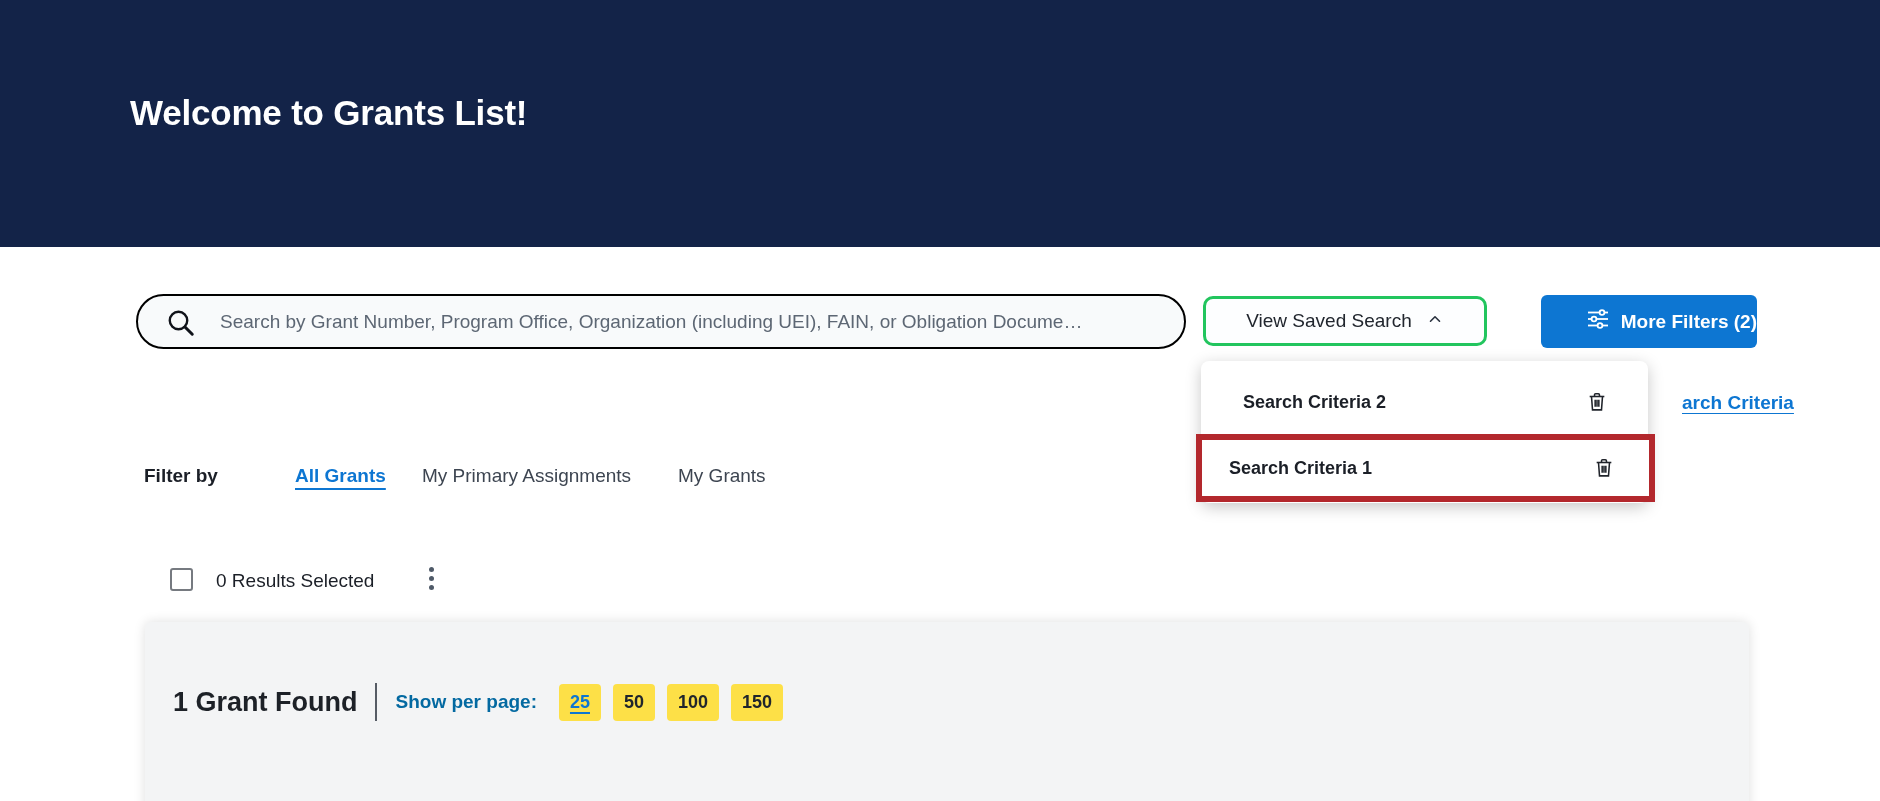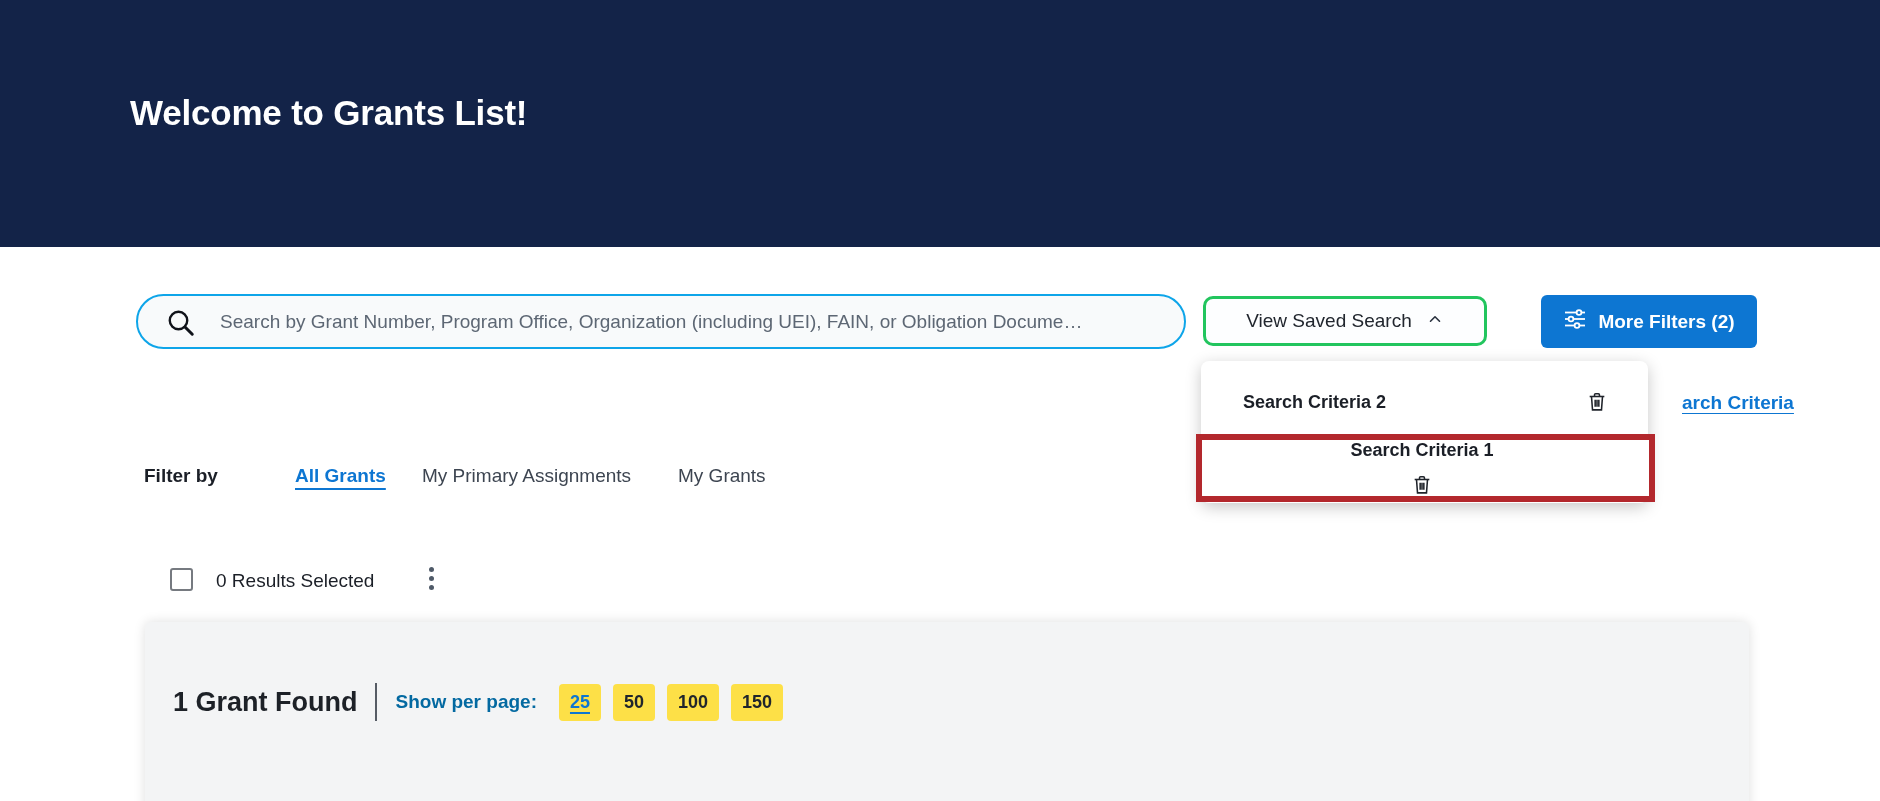--- a/index.html
+++ b/index.html
@@ -16,21 +16,21 @@
     background:#132348;
   }
   .hero h1 {
     position:absolute; left:130px; top:93px;
     font-size:35px; font-weight:700; color:#ffffff; letter-spacing:-0.2px;
   }
 
   
   .search-bar {
     position:absolute; left:136px; top:294px; width:1050px; height:55px;
-    background:#f8fafb; border:2px solid #0ea5e9; border-radius:28px;
+    background:#f8fafb; border:2px solid #000000; border-radius:28px;
   }
   .search-icon {
     position:absolute; left:28px; top:12px; width:30px; height:30px;
   }
   .search-input {
     position:absolute; left:82px; top:2px; width:950px; height:47px;
     border:none; outline:none; background:transparent;
     font-family:"Liberation Sans","DejaVu Sans",sans-serif;
     font-size:19px; color:#30343c;
   }
@@ -38,21 +38,21 @@
 
   .view-saved {
     position:absolute; left:1203px; top:296px; width:284px; height:50px;
     background:#fdfeff; border:3px solid #22c55e; border-radius:10px;
     display:flex; align-items:center; justify-content:center; gap:14px;
     font-family:inherit; font-size:19px; color:#21262e; cursor:pointer;
   }
   .more-filters {
     position:absolute; left:1541px; top:295px; width:216px; height:53px;
     background:#0d76d2; border:none; border-radius:6px;
-    display:flex; align-items:center; justify-content:center; gap:11px;
+    display:flex; align-items:center; justify-content:flex-end; gap:11px;
     font-family:inherit; font-size:19px; font-weight:700; color:#ffffff; cursor:pointer;
   }
 
   
   .save-link {
     position:absolute; left:1658px; top:392px;
     font-size:19px; font-weight:700; color:#0d76d2;
     text-decoration:underline; text-underline-offset:4px; cursor:pointer;
     z-index:3;
     margin-left:24px;
@@ -66,21 +66,21 @@
   .dd-row {
     position:absolute; left:0; top:20px; width:447px; height:42px;
     display:flex; align-items:center; justify-content:space-between;
     padding:0 40px 0 42px; cursor:pointer;
   }
   .dd-row .dd-label { font-size:18px; font-weight:600; color:#1b1f27; }
   .dd-highlight {
     position:absolute; left:1196px; top:434px; width:459px; height:68px;
     background:#ffffff; border:6px solid #b3282d;
     display:flex; align-items:center; justify-content:space-between;
-    padding:0 34px 0 27px; cursor:pointer; z-index:5;flex-direction:column;
+    padding:0 34px 0 27px; cursor:pointer; z-index:5;
   }
   .dd-highlight .dd-label { font-size:18px; font-weight:600; color:#1b1f27; }
   .trash { width:22px; height:22px; cursor:pointer; }
 
   
   .filter-label {
     position:absolute; left:144px; top:465px;
     font-size:19px; font-weight:700; color:#1b1f27;
   }
   .tab { position:absolute; top:465px; font-size:19px; color:#3d4551; text-decoration:none; cursor:pointer; }

